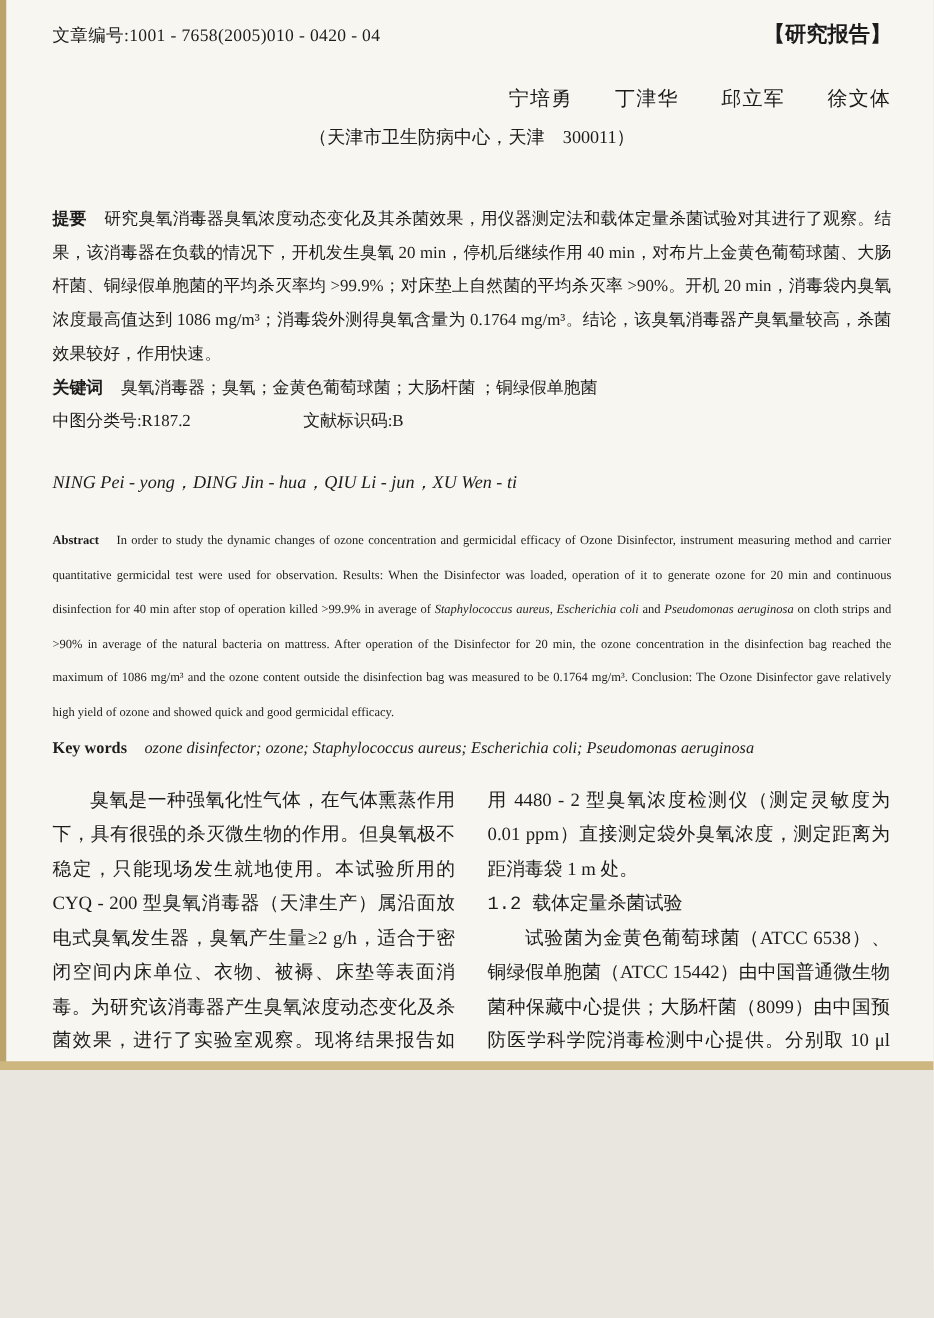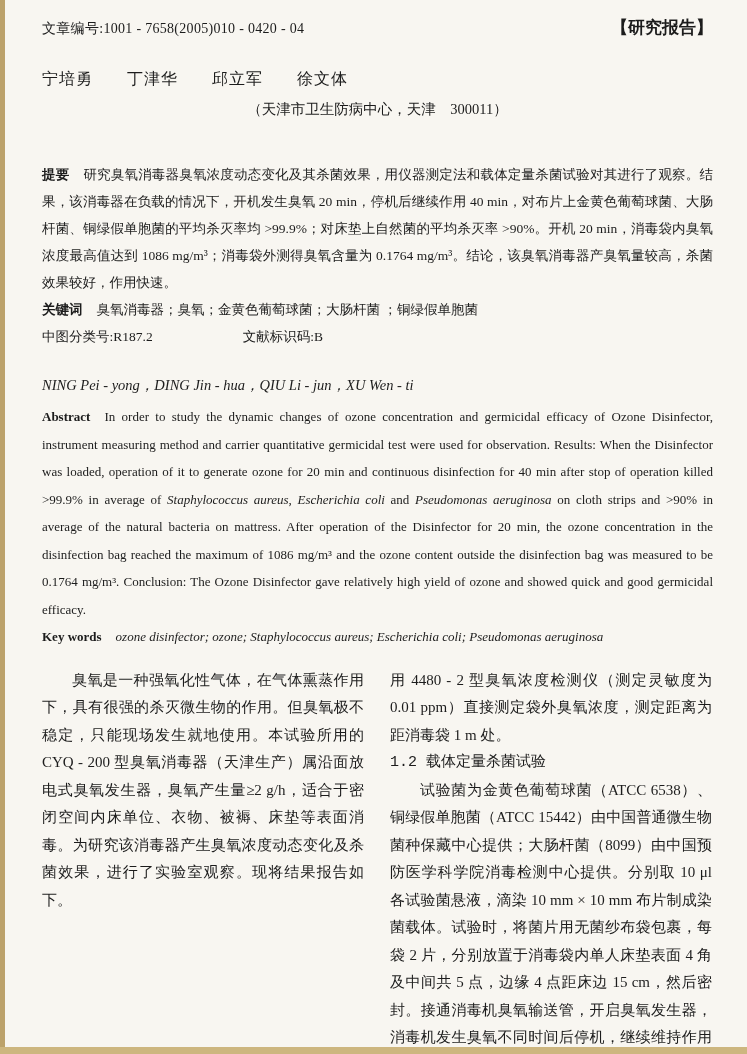--- a/index.html
+++ b/index.html
@@ -1,20 +1,20 @@
 <!DOCTYPE html>
 <html><head>
 <meta charset="utf-8">
 <style>
   * { margin: 0; padding: 0; box-sizing: border-box; }
   html, body { background: #e9e6df; }
   .page {
     position: relative;
     width: 747px;
-    height: 1054px;
+    height: 856px;
     margin: 0 auto;
     background: #f8f6f1;
     color: #1c1c1c;
     font-family: "Liberation Serif", "DejaVu Serif", serif;
     overflow: hidden;
   }
   .edge-left {
     position: absolute; left: 0; top: 0; bottom: 0; width: 5px;
     background: #bca26b;
   }
@@ -29,21 +29,21 @@
     font-size: 14px;
   }
   .article-no { letter-spacing: 0.3px; padding-top: 4px; }
   .report-tag { font-size: 17px; font-weight: bold; }
 
   .title-cn {
     text-align: center; font-size: 22px; font-weight: bold;
     margin-top: 32px; letter-spacing: 2px;
   }
   .authors-cn {
-    text-align: left; font-size: 16px; margin-top: 30px; letter-spacing: 1px;
+    text-align: right; font-size: 16px; margin-top: 30px; letter-spacing: 1px;
   }
   .affiliation-cn { text-align: center; font-size: 14.5px; margin-top: 10px; }
 
   .abstract-cn {
     margin-top: 42px; font-size: 13.5px; line-height: 27px;
     text-align: justify;
   }
   .inline-label { font-weight: bold; margin-right: 14px; }
   .kw-line { font-size: 13.5px; line-height: 27px; text-align: justify; }
   .class-line { font-size: 13.5px; line-height: 27px; }
@@ -51,21 +51,21 @@
 
   .title-en {
     margin-top: 22px; font-size: 15.5px; font-weight: bold;
     line-height: 28px; text-align: justify; letter-spacing: 0.2px;
     word-spacing: 2px;
   }
   .authors-en { margin-top: 26px; font-style: italic; font-size: 14.5px; }
   .affiliation-en { margin-top: 6px; font-size: 13px; }
 
   .abstract-en {
-    margin-top: 8px; font-size: 13px; line-height: 27.5px;
+    margin-top: 24px; font-size: 10px; line-height: 27.5px;
     text-align: justify;
   }
   .kw-en { font-size: 13px; line-height: 27.5px; text-align: justify; }
   .kw-en .seg-wrap { font-style: italic; }
 
   .columns {
     display: flex; gap: 26px; margin-top: 16px;
   }
   .col { width: 322px; font-size: 15px; line-height: 27.5px; text-align: justify; }
   .col p { text-indent: 2em; }

